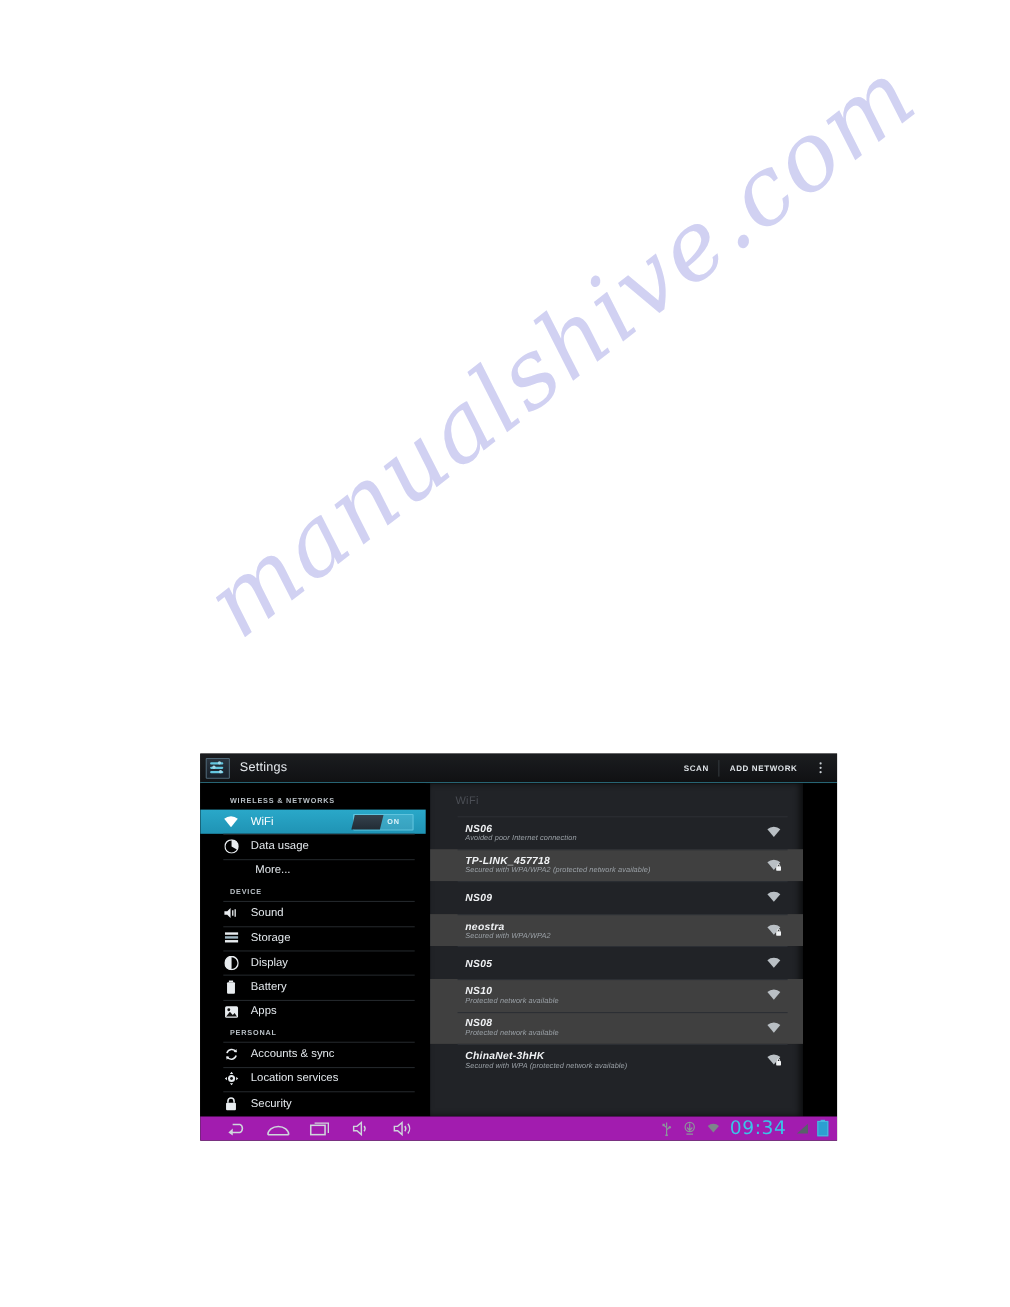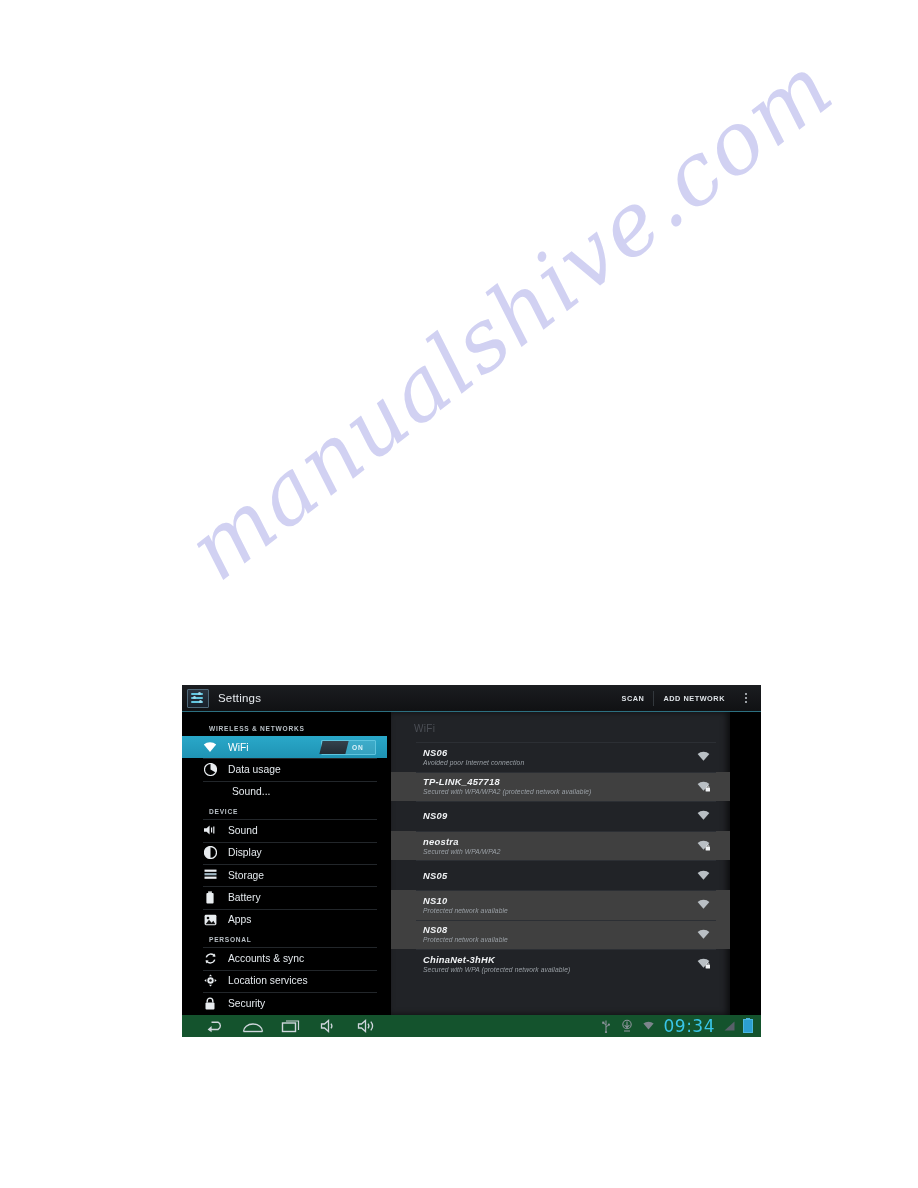--- a/index.html
+++ b/index.html
@@ -282,21 +282,21 @@
     flex: none;
     display: flex;
     align-items: center;
     justify-content: center;
   }
 
   
   #system-bar {
     position: relative;
     height: 22px;
-    background: #14532d;
+    background: #a21caf;
     display: flex;
     align-items: center;
     padding: 0 8px 0 14px;
     box-sizing: border-box;
   }
   .nav-btn {
     width: 38px;
     height: 22px;
     display: flex;
     align-items: center;
@@ -389,55 +389,55 @@
         <span class="sb-icon">
           <svg width="13" height="13" viewBox="0 0 13 13">
               <circle cx="6.5" cy="6.5" r="6" fill="none" stroke="#e8ecef" stroke-width="1.2"></circle>
               <path d="M6.5 6.5 L6.5 0.5 A6 6 0 0 1 11.7 9.5 Z" fill="#e8ecef"></path>
             </svg>
         </span>
         <span class="sb-label">Data usage</span>
       </div>
 
       <div class="sb-item noicon">
-        <span class="sb-label">Sound...</span>
+        <span class="sb-label">More...</span>
       </div>
 
       <div class="sb-header">DEVICE</div>
 
       <div class="sb-item topline">
         <span class="sb-icon">
           <svg width="14" height="12" viewBox="0 0 14 12">
               <path d="M1 4.3 H3.6 L6.6 1.4 V10.6 L3.6 7.7 H1 Z" fill="#e8ecef"></path>
               <path d="M8.6 3.6 V8.4" stroke="#e8ecef" stroke-width="1.2"></path>
               <path d="M10.8 2.6 V9.4" stroke="#e8ecef" stroke-width="1.2"></path>
             </svg>
         </span>
         <span class="sb-label">Sound</span>
       </div>
 
       <div class="sb-item">
         <span class="sb-icon">
-          <svg width="13" height="13" viewBox="0 0 13 13">
-              <circle cx="6.5" cy="6.5" r="6" fill="none" stroke="#e8ecef" stroke-width="1.3"></circle>
-              <path d="M6.5 0.5 A6 6 0 0 0 6.5 12.5 Z" fill="#e8ecef"></path>
-            </svg>
-        </span>
-        <span class="sb-label">Display</span>
-      </div>
-
-      <div class="sb-item">
-        <span class="sb-icon">
           <svg width="13" height="12" viewBox="0 0 13 12">
               <rect x="0.5" y="0.6" width="12" height="2.2" fill="#e8ecef"></rect>
               <rect x="0.5" y="4.1" width="12" height="2.2" fill="#9fb6c2"></rect>
               <rect x="0.5" y="7.6" width="12" height="2.2" fill="#e8ecef"></rect>
             </svg>
         </span>
         <span class="sb-label">Storage</span>
+      </div>
+
+      <div class="sb-item">
+        <span class="sb-icon">
+          <svg width="13" height="13" viewBox="0 0 13 13">
+              <circle cx="6.5" cy="6.5" r="6" fill="none" stroke="#e8ecef" stroke-width="1.3"></circle>
+              <path d="M6.5 0.5 A6 6 0 0 0 6.5 12.5 Z" fill="#e8ecef"></path>
+            </svg>
+        </span>
+        <span class="sb-label">Display</span>
       </div>
 
       <div class="sb-item">
         <span class="sb-icon">
           <svg width="10" height="13" viewBox="0 0 10 13">
               <rect x="3.1" y="0.4" width="3.8" height="1.5" fill="#e8ecef"></rect>
               <rect x="1.4" y="1.9" width="7.2" height="10.6" rx="1" fill="#e8ecef"></rect>
             </svg>
         </span>
         <span class="sb-label">Battery</span>

